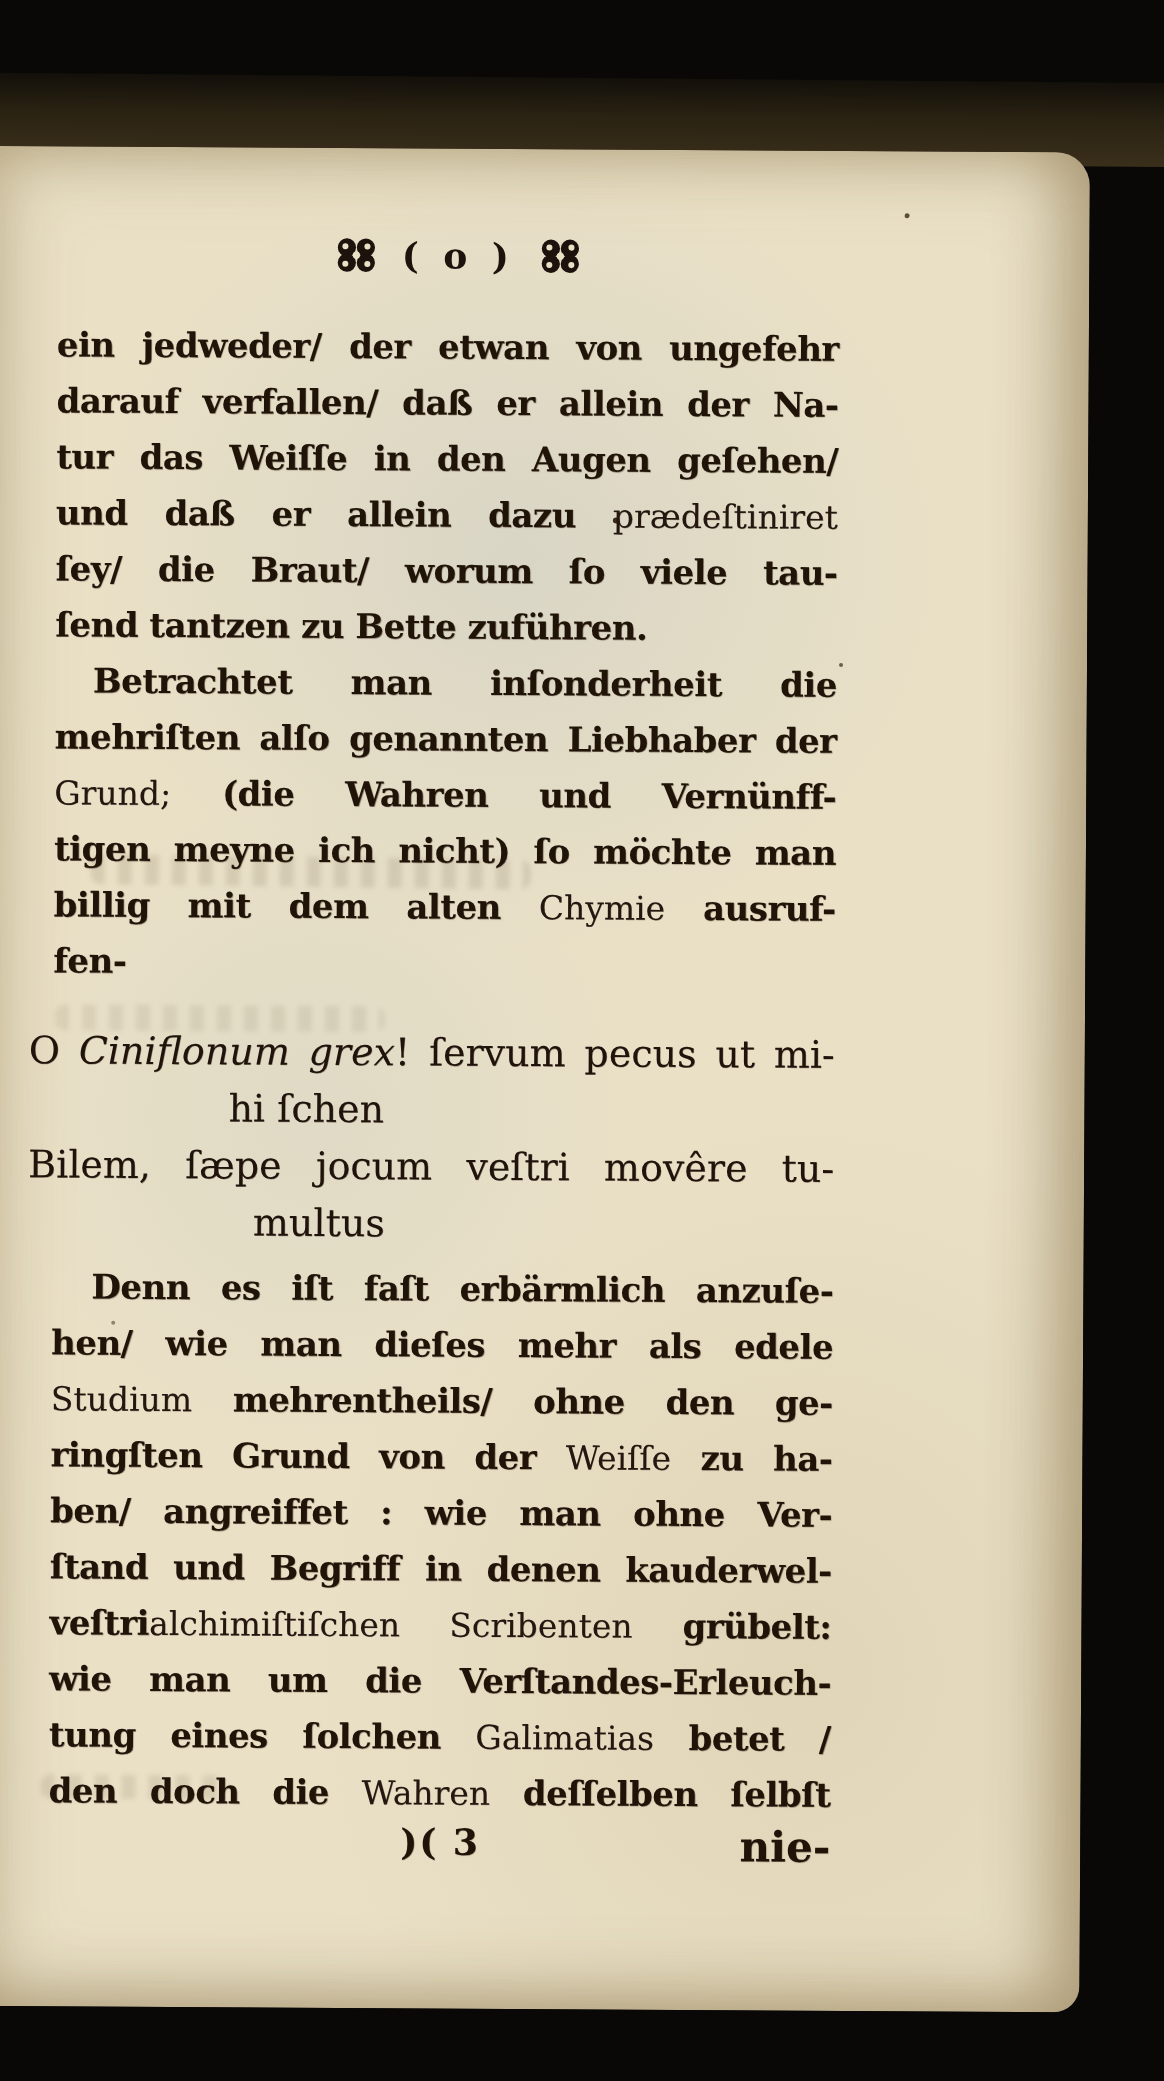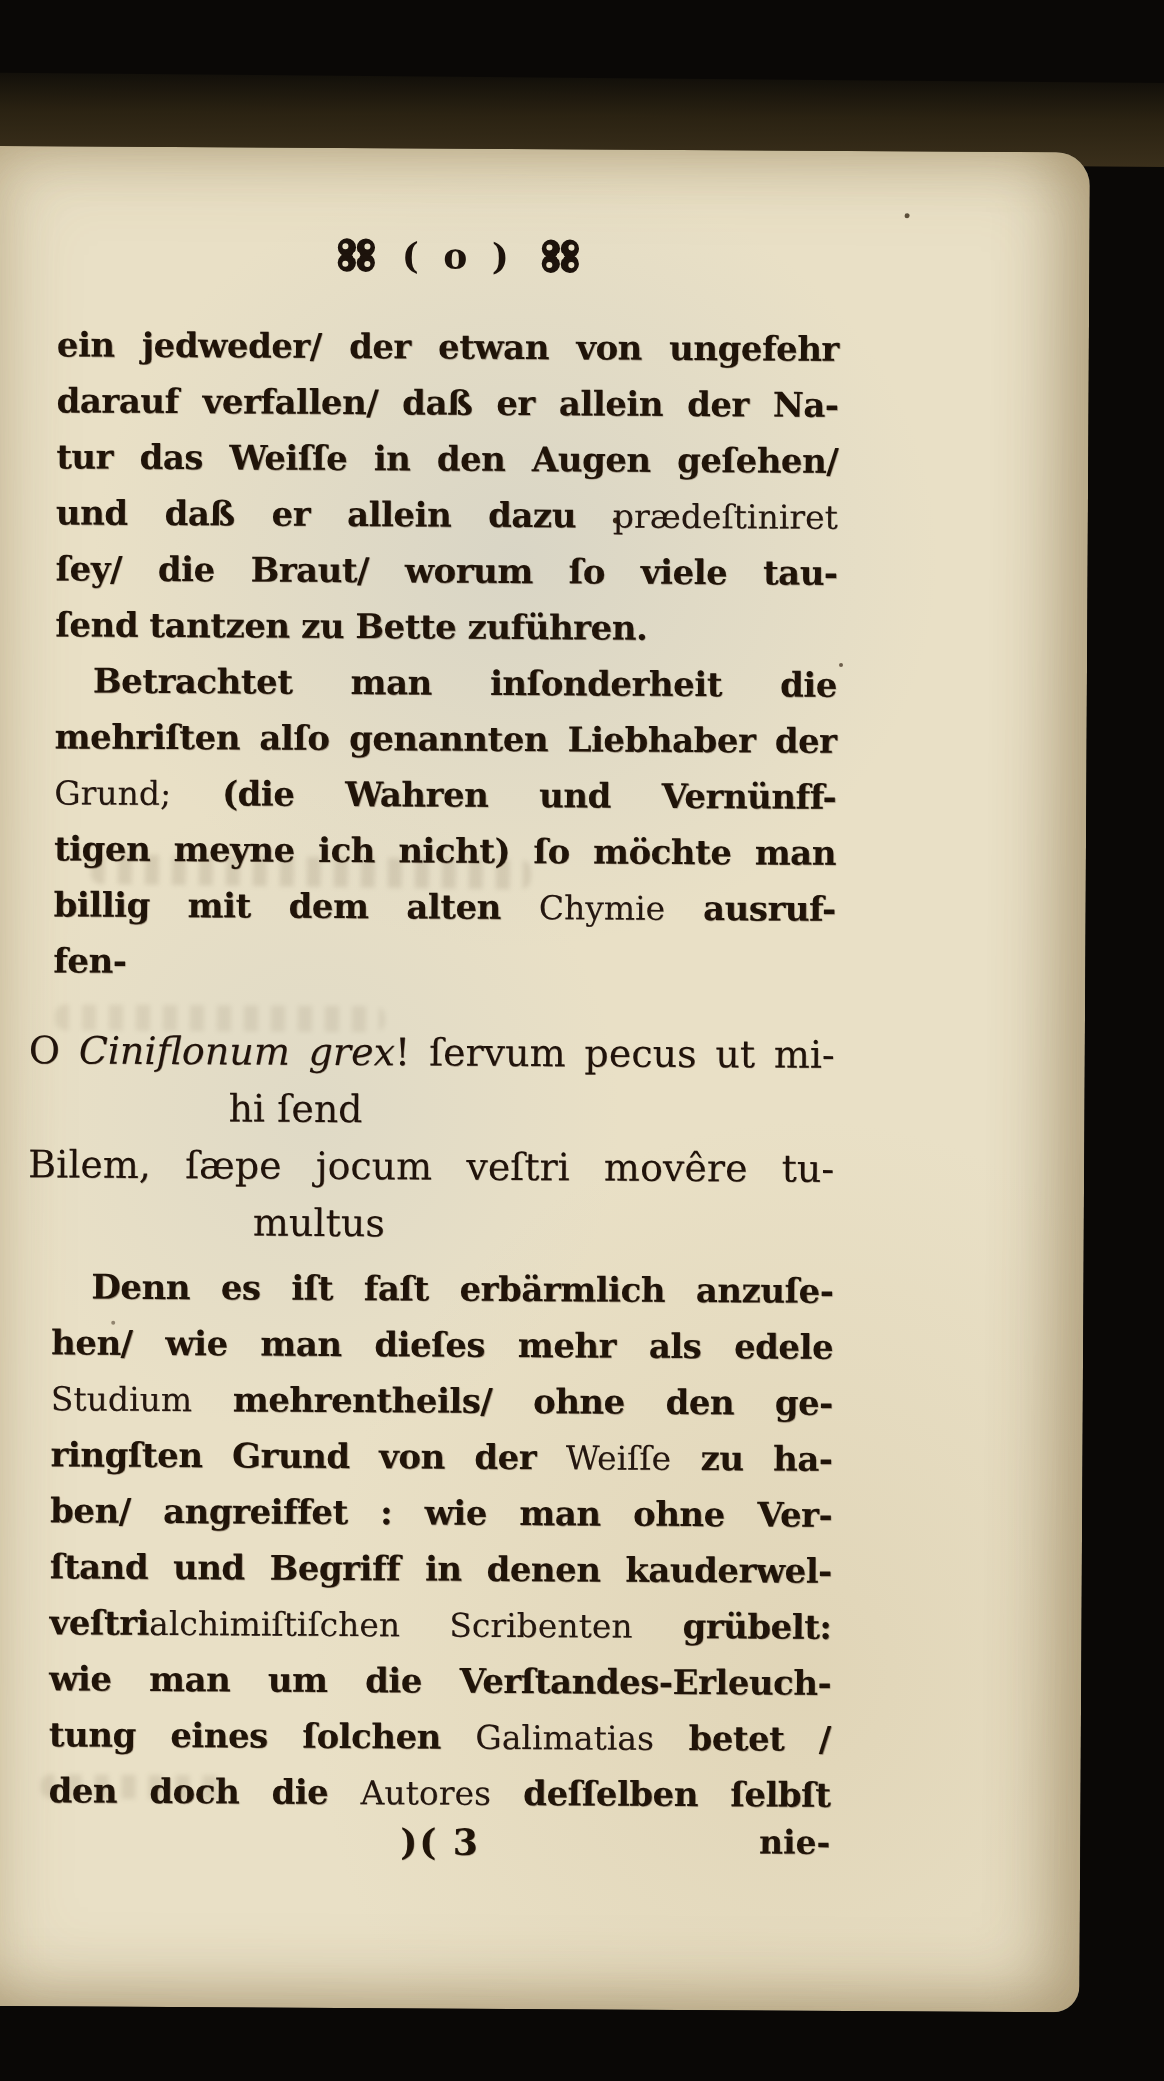--- a/index.html
+++ b/index.html
@@ -65,21 +65,21 @@
     font-family:"DejaVu Serif",serif;font-weight:normal;font-size:38px;
     color:#20130b;text-shadow:0.5px 0.5px 0.6px rgba(40,18,5,.4);
   }
   .lt.it{font-style:italic;}
   .sig-row{position:relative;height:56px;}
   .sig-mark{
     position:absolute;left:352px;top:0;font-weight:bold;font-size:36px;
     letter-spacing:2px;color:#201409;text-shadow:0.6px 0.6px 0.7px rgba(40,18,5,.45);
   }
   .catchword{
-    position:absolute;right:0;top:0;font-weight:bold;font-size:33px;
+    position:absolute;right:0;top:0;font-weight:bold;font-size:42px;
     color:#201409;text-shadow:0.6px 0.6px 0.7px rgba(40,18,5,.45);
   }
   
   .smudge{
     position:absolute;border-radius:10px;filter:blur(2.5px);
     background:repeating-linear-gradient(90deg, rgba(120,105,80,.30) 0 14px, rgba(120,105,80,0) 14px 27px);
   }
   .smudge.s1{left:105px;top:709px;width:440px;height:30px;opacity:.55;transform:rotate(.4deg);}
   .smudge.s2{left:70px;top:858px;width:330px;height:26px;opacity:.4;}
   .smudge.s3{left:60px;top:1628px;width:190px;height:24px;opacity:.5;}
@@ -147,33 +147,33 @@
           <div class="line"><span class="fk">und daß er allein dazu </span><span class="an">prædeſtiniret</span></div>
           <div class="line"><span class="fk">ſey/ die Braut/ worum ſo viele tau-</span></div>
           <div class="line nojust"><span class="fk">ſend tantzen zu Bette zuführen.</span></div>
           <div class="line" style="padding-left: 38px;"><span class="fk">Betrachtet man inſonderheit die</span></div>
           <div class="line"><span class="fk">mehriſten alſo genannten Liebhaber der</span></div>
           <div class="line"><span class="an">Grund;</span><span class="fk"> (die Wahren und Vernünff-</span></div>
           <div class="line"><span class="fk">tigen meyne ich nicht) ſo möchte man</span></div>
           <div class="line"><span class="fk">billig mit dem alten </span><span class="an">Chymie</span><span class="fk"> ausruf-</span></div>
           <div class="line nojust"><span class="fk">fen-</span></div>
           <div class="line latin" style="margin-top: 34px;"><span class="lt">O </span><span class="lt it">Ciniflonum grex</span><span class="lt">! ſervum pecus ut mi-</span></div>
-          <div class="line latin nojust" style="padding-left: 200px;"><span class="lt">hi ſend</span></div>
+          <div class="line latin nojust" style="padding-left: 200px;"><span class="lt">hi ſchen</span></div>
           <div class="line latin"><span class="lt">Bilem, ſæpe jocum veſtri movêre tu-</span></div>
           <div class="line latin nojust" style="padding-left: 225px;"><span class="lt">multus</span></div>
           <div class="line" style="padding-left: 40px; margin-top: 8px;"><span class="fk">Denn es iſt faſt erbärmlich anzuſe-</span></div>
           <div class="line"><span class="fk">hen/ wie man dieſes mehr als edele</span></div>
           <div class="line"><span class="an">Studium</span><span class="fk"> mehrentheils/ ohne den ge-</span></div>
           <div class="line"><span class="fk">ringſten Grund von der </span><span class="an">Weiſſe</span><span class="fk"> zu ha-</span></div>
           <div class="line"><span class="fk">ben/ angreiffet : wie man ohne Ver-</span></div>
           <div class="line"><span class="fk">ſtand und Begriff in denen kauderwel-</span></div>
           <div class="line"><span class="fk">veſtri</span><span class="an">alchimiſtiſchen Scribenten</span><span class="fk"> grübelt:</span></div>
           <div class="line"><span class="fk">wie man um die Verſtandes-Erleuch-</span></div>
           <div class="line"><span class="fk">tung eines ſolchen </span><span class="an">Galimatias</span><span class="fk"> betet /</span></div>
-          <div class="line"><span class="fk">den doch die </span><span class="an">Autores</span><span class="fk"> deſſelben ſelbſt</span></div>
+          <div class="line"><span class="fk">den doch die </span><span class="an">Wahren</span><span class="fk"> deſſelben ſelbſt</span></div>
         </div>
 
       <div class="sig-row">
         <span class="sig-mark">)( 3</span>
         <span class="catchword">nie-</span>
       </div>
 
     </div>
   </div>
 </div>

